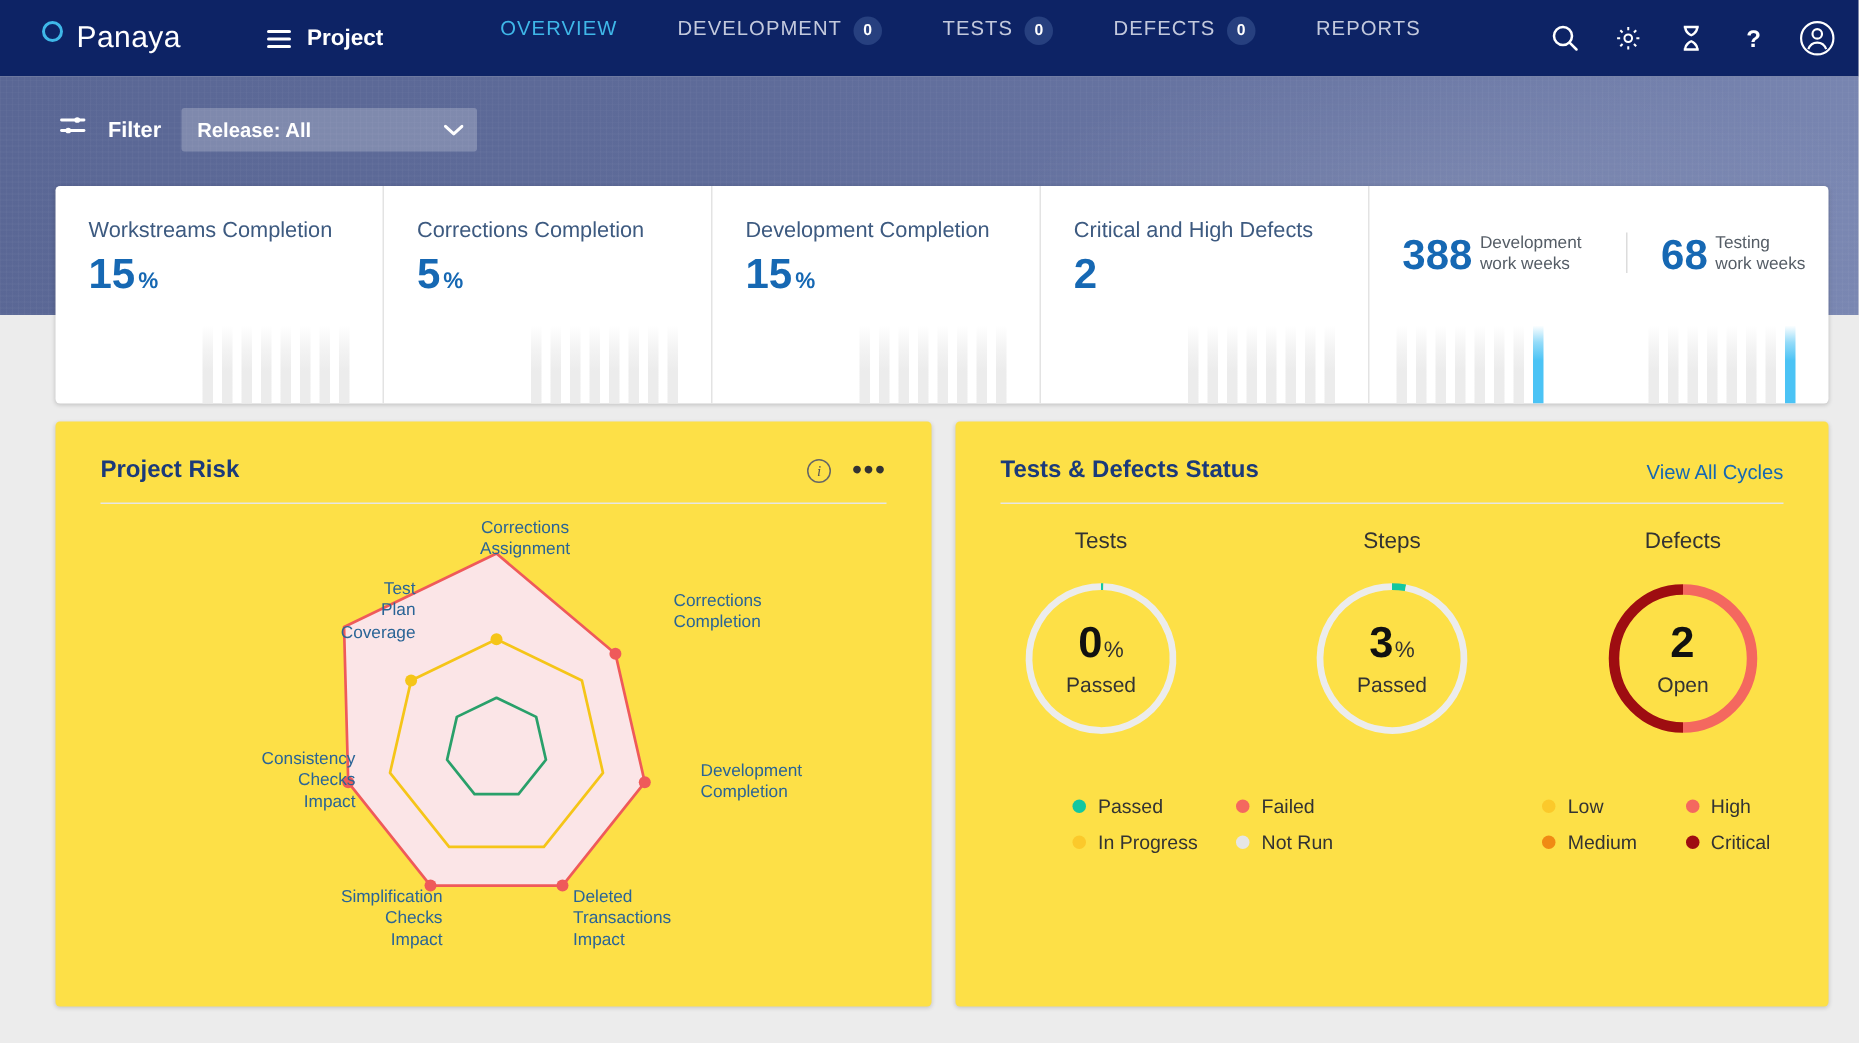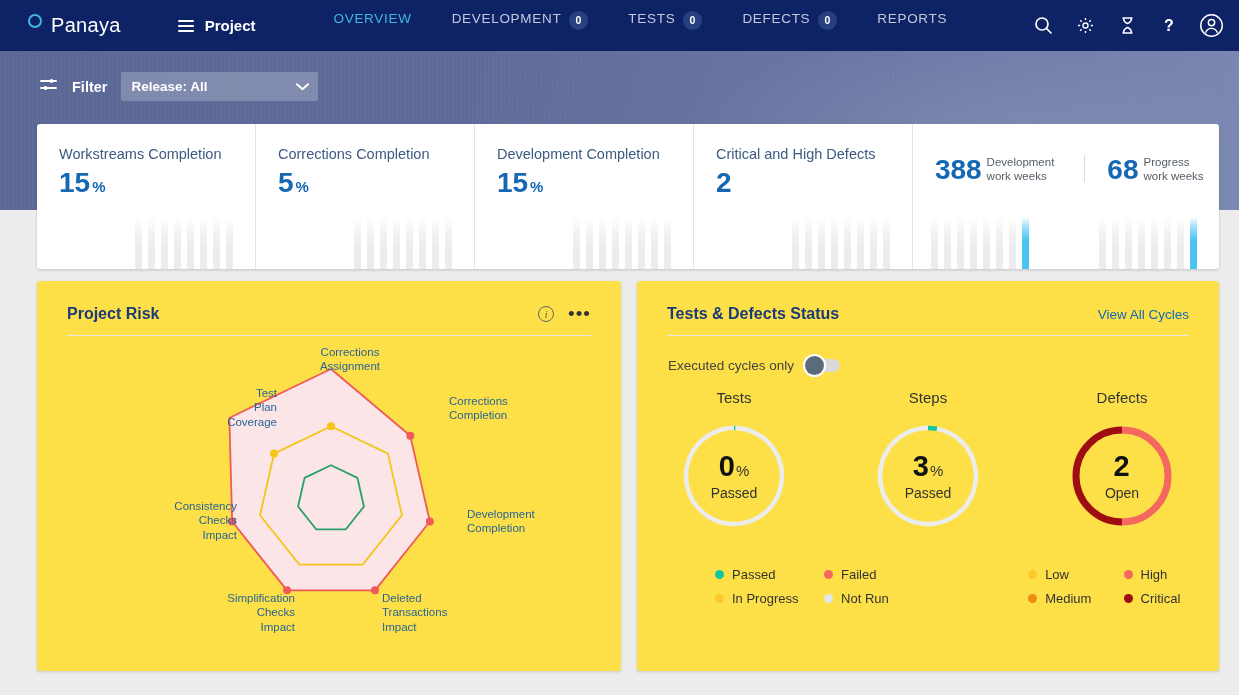--- a/index.html
+++ b/index.html
@@ -390,21 +390,21 @@
         <span class="num">388</span>
         <span class="cap">
           <span>Development</span><br>
           <span>work weeks</span>
         </span>
       </div>
       <div class="eff-sep"></div>
       <div class="grp">
         <span class="num">68</span>
         <span class="cap">
-          <span>Progress</span><br>
+          <span>Testing</span><br>
           <span>work weeks</span>
         </span>
       </div>
     </div>
     <div class="spark" style="left:18px">
       <i></i>
         <i></i>
         <i></i>
         <i></i>
         <i></i>
@@ -471,26 +471,20 @@
 </div>
 
 <div class="panel" id="panel-tests">
   <div class="panel-head">
     <span class="panel-title">Tests &amp; Defects Status</span>
     <span class="head-right">
       <span class="link">View All Cycles</span>
     </span>
   </div>
 
-  <div class="toggle-row">
-    <span class="toggle-lbl">Executed cycles only</span>
-    <span class="switch">
-        <span class="knob"></span>
-      </span>
-  </div>
 
   <div class="donuts">
     <div class="dcol">
       <div class="dcol-title">Tests</div>
       <div class="donut">
         <svg id="donut0" width="112" height="112" viewBox="0 0 112 112">
             <path d="M 56 8 A 48 48 0 0 1 57.50771643575016 8.023685102444887" fill="none" stroke="#12c7a0" stroke-width="4.5"></path>
             <path d="M 57.50771643575016 8.023685102444887 A 48 48 0 1 1 55.99999999999999 8" fill="none" stroke="#ececec" stroke-width="4.5"></path>
           </svg>
         <div class="donut-txt">

